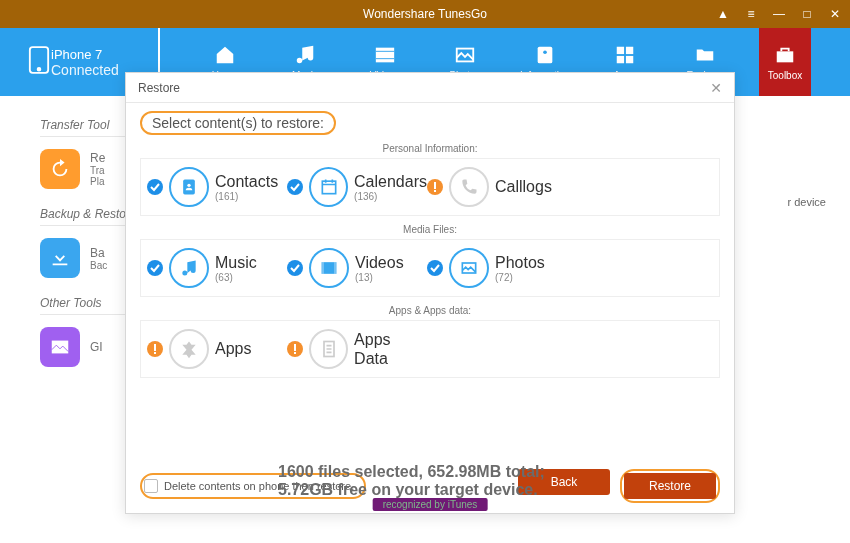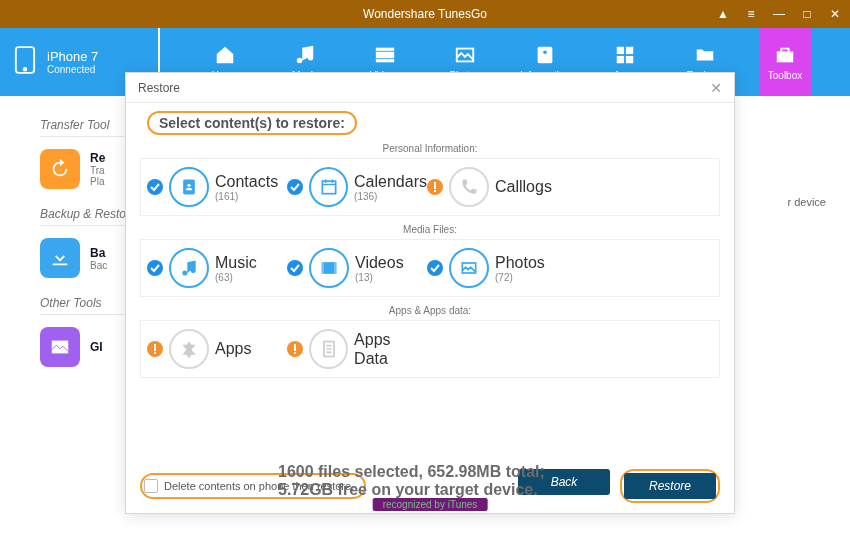--- a/index.html
+++ b/index.html
@@ -3,41 +3,41 @@
 <meta charset="utf-8">
 <style>
 * { margin: 0; padding: 0; box-sizing: border-box; font-family: "Segoe UI", Arial, sans-serif; }
 body { background: #f5f5f5; width: 850px; height: 543px; overflow: hidden; }
 
 .titlebar { height: 28px; background: #a16207; color: #fff; display: flex; align-items: center; justify-content: center; font-size: 12px; position: relative; }
 .titlebar-controls { position: absolute; right: 8px; display: flex; gap: 14px; }
 .titlebar-controls span { width: 14px; height: 14px; display: flex; align-items: center; justify-content: center; cursor: pointer; font-size: 12px; }
 
 .navbar { height: 68px; background: #2ba0ec; display: flex; align-items: stretch; }
-.device-box { width: 160px; border-right: 2px solid #fff; display: flex; align-items: center; padding-left: 14px; color: #fff; gap: 11px; }
+.device-box { width: 160px; border-right: 2px solid #fff; display: flex; align-items: center; padding-left: 28px; color: #fff; gap: 1px; }
 .device-box .phone-icon svg { width: 22px; height: 30px; }
 .device-box .txt .name { font-size: 13px; font-weight: 500; }
-.device-box .txt .status { font-size: 10px; opacity: .9; }
+.device-box .txt .status { font-size: 14px; opacity: .9; }
 
 .nav-items { flex: 1; display: flex; justify-content: center; gap: 28px; }
 .nav-item { color: #fff; font-size: 10px; display: flex; flex-direction: column; align-items: center; justify-content: center; gap: 4px; width: 52px; }
-.nav-item.active { background: #d946ef; }
+.nav-item.active { background: #b91c1c; }
 .nav-item svg { width: 22px; height: 22px; }
 
 .main { position: relative; height: calc(543px - 96px); background: #fff; display: flex; }
 .sidebar { width: 170px; padding: 18px 0 0 40px; }
 .sidebar-section { font-size: 12px; font-style: italic; color: #6f6f6f; margin-top: 18px; border-bottom: 1px solid #e6e6e6; padding-bottom: 4px; }
 .sidebar-section.first { margin-top: 4px; }
 .side-item { display: flex; align-items: center; gap: 10px; margin-top: 12px; }
 .side-icon { width: 40px; height: 40px; border-radius: 8px; display: flex; align-items: center; justify-content: center; }
 .side-icon.orange { background: #ff9c2e; }
 .side-icon.blue { background: #3aa6ef; }
 .side-icon.purple { background: #a060f0; }
 .side-icon svg { width: 22px; height: 22px; fill: #fff; }
-.side-text .t1 { font-size: 12px; font-weight: 700; color: #0f172a; }
+.side-text .t1 { font-size: 12px; font-weight: 400; color: #737373; }
 .side-text .t2 { font-size: 10px; color: #777; }
 .right-hint { position: absolute; right: 24px; top: 100px; font-size: 11px; color: #666; }
 
 
 .modal { position: absolute; left: 125px; top: 72px; width: 610px; height: 442px; background: #fff; border: 1px solid #d7d7d7; box-shadow: 0 2px 14px rgba(0,0,0,.12); display: flex; flex-direction: column; }
 .modal-header { height: 30px; display: flex; align-items: center; justify-content: space-between; padding: 0 12px; border-bottom: 1px solid #e8e8e8; }
 .modal-header .title { font-size: 12px; color: #555; }
 .modal-header .close { color: #999; cursor: pointer; font-size: 14px; }
 .modal-sub { margin: 8px 14px 6px; font-size: 14px; color: #555; display: inline-block; padding: 2px 10px; }
 .highlight { border: 2px solid #f59c2e; border-radius: 14px; }
@@ -52,21 +52,21 @@
 .ic-circle svg { width: 20px; height: 20px; }
 .cell .lbl { font-size: 16px; color: #333; line-height: 1.2; }
 .cell .cnt { font-size: 10px; color: #888; }
 
 .footer { margin-top: auto; padding: 10px 14px; display: flex; align-items: center; }
 .chk-row { display: flex; align-items: center; gap: 6px; padding: 4px 10px 4px 2px; }
 .footer .chkbox { width: 14px; height: 14px; border: 1px solid #bbb; border-radius: 2px; }
 .footer .lblf { font-size: 11px; color: #555; }
 .footer-btns { margin-left: auto; display: flex; gap: 10px; }
 .btn { width: 92px; height: 26px; border-radius: 3px; border: none; color: #fff; font-size: 12px; cursor: pointer; }
-.btn.blue { background: #0c4a6e; font-style: italic; }
+.btn.blue { background: #c2410c; }
 .btn-wrap.highlight { padding: 2px; }
 
 .statusbar { position: absolute; left: 50%; transform: translateX(-50%); bottom: 14px; font-size: 16px; color: #6b6b6b; font-weight: bold; }
 .recognized { position: absolute; left: 50%; transform: translateX(-50%); bottom: 2px; font-size: 10px; color: #7fb78a; background: #701a75; padding: 1px 10px; border-radius: 2px; }
 </style>
 </head>
 <body>
 
 <div class="titlebar">
   <span>Wondershare TunesGo</span>
@@ -192,21 +192,21 @@
     </div>
   </div>
   <div class="right-hint">r device</div>
 </div>
 
 <div class="modal">
   <div class="modal-header">
     <span class="title">Restore</span>
     <span class="close">✕</span>
   </div>
-  <div style="padding-left:7px;font-weight:bold;">
+  <div style="padding-left:0;">
     <span class="modal-sub highlight">Select content(s) to restore:</span>
   </div>
 
   <div class="section-label">Personal Information:</div>
   <div class="group">
     <div class="cell">
       <span class="check"><svg viewBox="0 0 16 16">
             <circle cx="8" cy="8" r="8" fill="#1d8fe8"></circle>
             <path d="M4 8l3 3 5-6" stroke="#fff" stroke-width="2" fill="none"></path>
           </svg></span>

